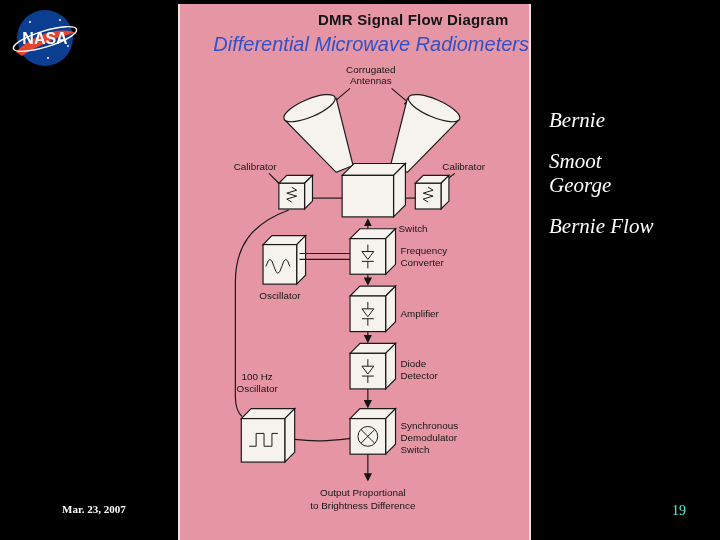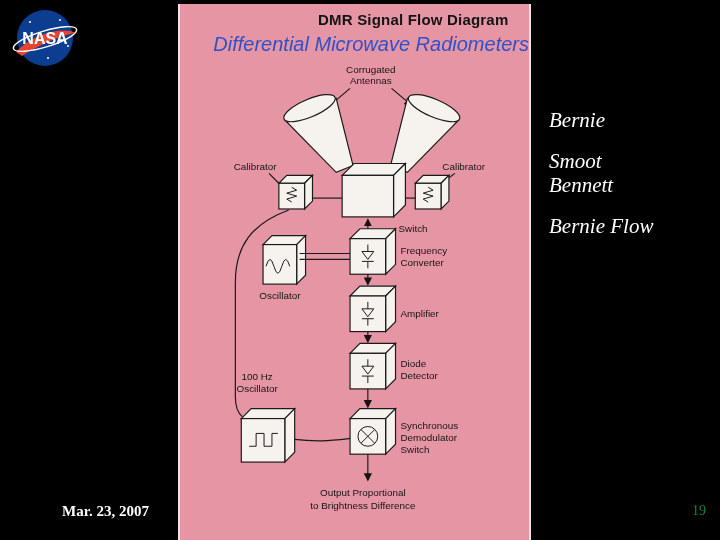--- a/index.html
+++ b/index.html
@@ -25,22 +25,22 @@
   .glyph{fill:none;stroke:#1a1a1a;stroke-width:1;}
   .dlabel{font-family:"Liberation Sans",sans-serif;font-size:10px;fill:#151515;}
 
   
   .credits{position:absolute;left:549px;top:108px;width:160px;color:#fff;
            font-family:"Liberation Serif",serif;font-style:italic;font-size:21px;line-height:24px;}
   .credit{margin-bottom:17px;}
 
   
   .slide-date{position:absolute;left:62px;top:503px;color:#fff;
-              font-family:"Liberation Serif",serif;font-size:15px;font-weight:bold;}
-  .page-number{position:absolute;left:692px;top:503px;color:#15803d;
+              font-family:"Liberation Serif",serif;font-size:11px;font-weight:bold;}
+  .page-number{position:absolute;left:672px;top:503px;color:#5eead4;
                font-family:"Liberation Serif",serif;font-size:14px;}
 </style>
 </head>
 <body>
 
 <div class="slide">
 
   <svg class="nasa-logo" viewBox="0 0 78 68" width="78" height="68">
     <circle cx="37" cy="32" r="28" fill="#0b3d91"></circle>
     <g fill="#fff">
@@ -176,21 +176,21 @@
       <text class="dlabel" x="185" y="455" text-anchor="middle">to Brightness Difference</text>
     </svg>
   </div>
 
   <div class="credits">
     <div class="credit">
       <div>Bernie</div>
     </div>
     <div class="credit">
       <div>Smoot</div>
-      <div>Bennett</div>
+      <div>George</div>
     </div>
     <div class="credit">
       <div>Bernie Flow</div>
     </div>
   </div>
 
   <div class="slide-date">Mar. 23, 2007</div>
   <div class="page-number">19</div>
 </div>
 

